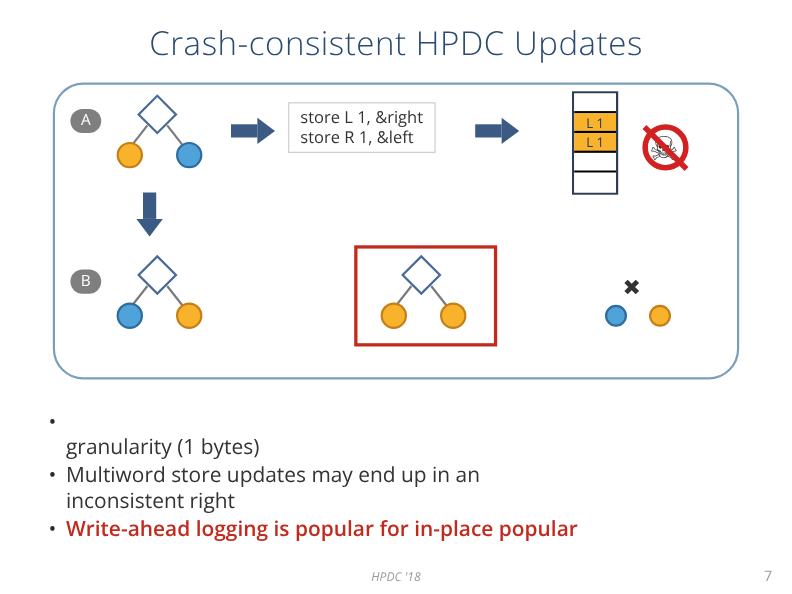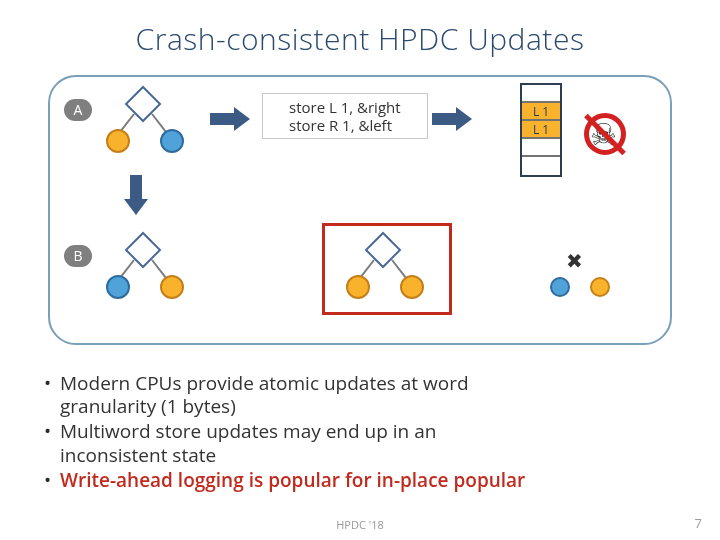--- a/index.html
+++ b/index.html
@@ -75,35 +75,35 @@
     width: 0; height: 0;
     border-left: 12px solid transparent;
     border-right: 12px solid transparent;
     border-top: 16px solid #3B5A84;
   }
 
   .codebox {
     position:absolute;
     border:1px solid #c9c9c9;
     background:#fff;
-    padding:4px 26px;
+    padding:4px 10px;
     font-size:15px;
     line-height:1.2;
     color:#333;
   }
   .codebox div { white-space:nowrap; }
 
   .cache {
     position:absolute;
     display:flex; flex-direction:column;
     border:2px solid #2C3E50;
   }
   .cache .cell {
     width:38px; height:18px;
-    border-bottom:2px solid #737373;
+    border-bottom:2px solid #000000;
     background:#fff;
     font-size:12px;
     color:#1F2937;
     text-align:center;
     line-height:18px;
   }
   .cache .cell.hi { background:#F9B22B; color:#2B3A55; }
   .cache .cell:last-child { border-bottom:none; }
 
   .skull {
@@ -141,21 +141,21 @@
   }
   .bullets li { list-style:none; margin:2px 0; padding-left:16px; position:relative; }
   .bullets li::before {
     content:"•"; position:absolute; left:0; top:0; color:#2B2B2B;
   }
   .accent { color:#C22A1E; }
   .accent-b { color:#C22A1E; font-weight:600; }
 
   .footer-conf {
     position:absolute; bottom:8px; left:0; width:100%;
-    text-align:center; font-size:11px; color:#9a9a9a;
+    text-align:center; font-size:11px; color:#9a9a9a;font-style:italic;
   }
   .footer-page {
     position:absolute; bottom:8px; right:18px;
     font-size:13px; color:#9a9a9a;
   }
 </style>
 </head>
 <body>
 
 <div class="title">Crash-consistent HPDC Updates</div>
@@ -218,26 +218,26 @@
   <div class="red-select" style="left:272px; top:146px; width:130px; height:92px;"></div>
 
   <div class="circle blue-c" style="left:500px; top:200px; width:20px; height:20px;"></div>
   <div class="circle yellow-c" style="left:540px; top:200px; width:20px; height:20px;"></div>
   <div class="abs" style="left:516px; top:170px; font-size:20px; color:#333;">✖</div>
 
 </div>
 
 <ul class="bullets">
   <li>
-    <span>Modern CPUs provide atomic updates at word</span><br>
+    <br>
     <span>granularity (1 bytes)</span>
   </li>
   <li>
     <span>Multiword store updates may end up in an</span><br>
-    <span>inconsistent state</span>
+    <span>inconsistent right</span>
   </li>
   <li class="accent">
     <span class="accent-b">Write-ahead logging is popular for in-place popular</span>
   </li>
 </ul>
 
 <div class="footer-conf">HPDC '18</div>
 <div class="footer-page">7</div>
 
 </body></html>

